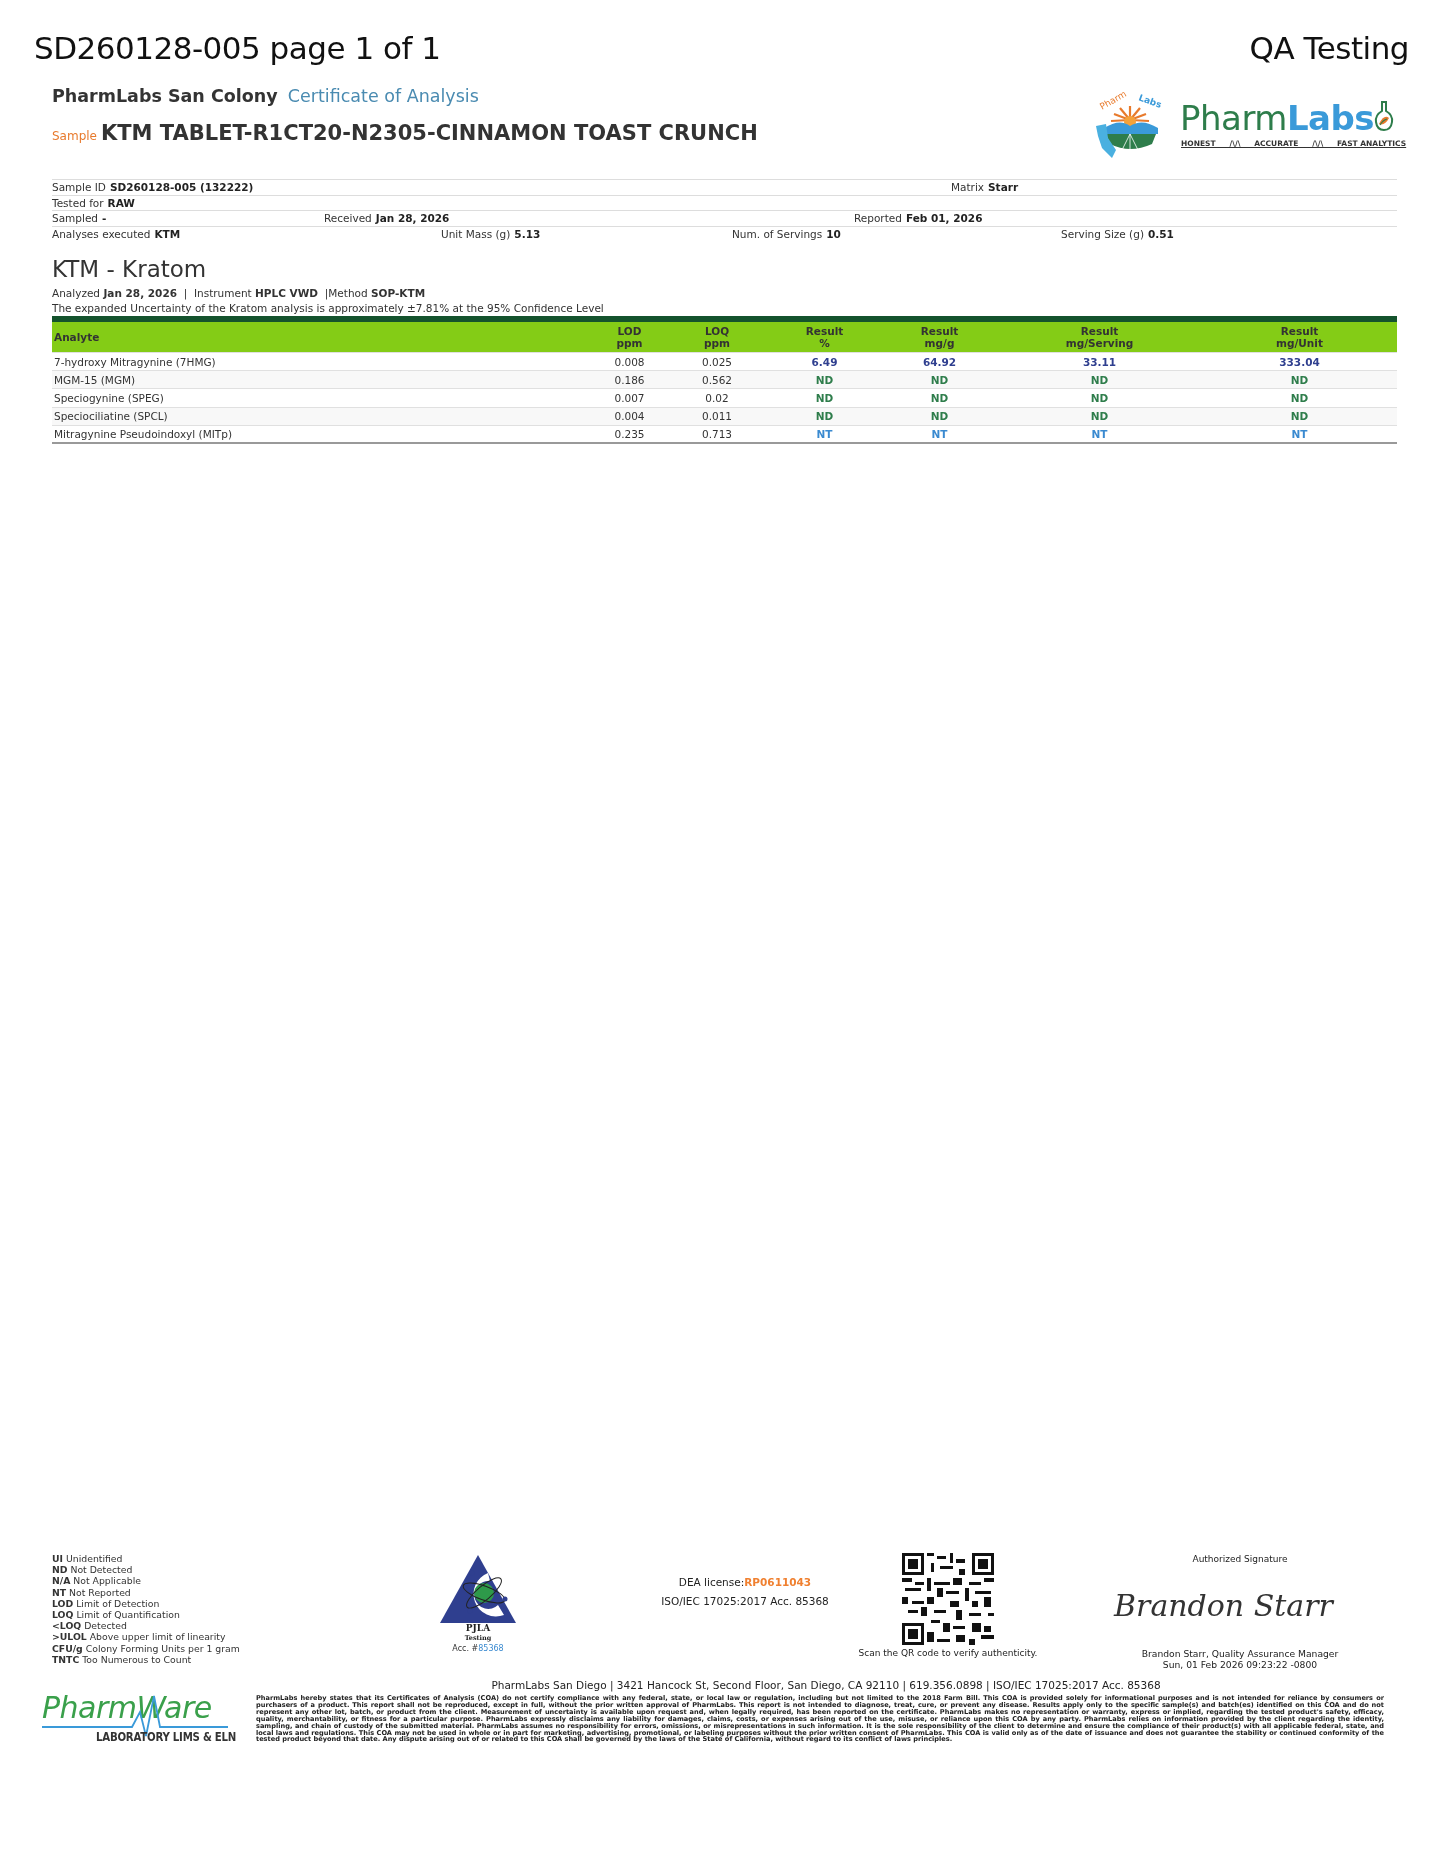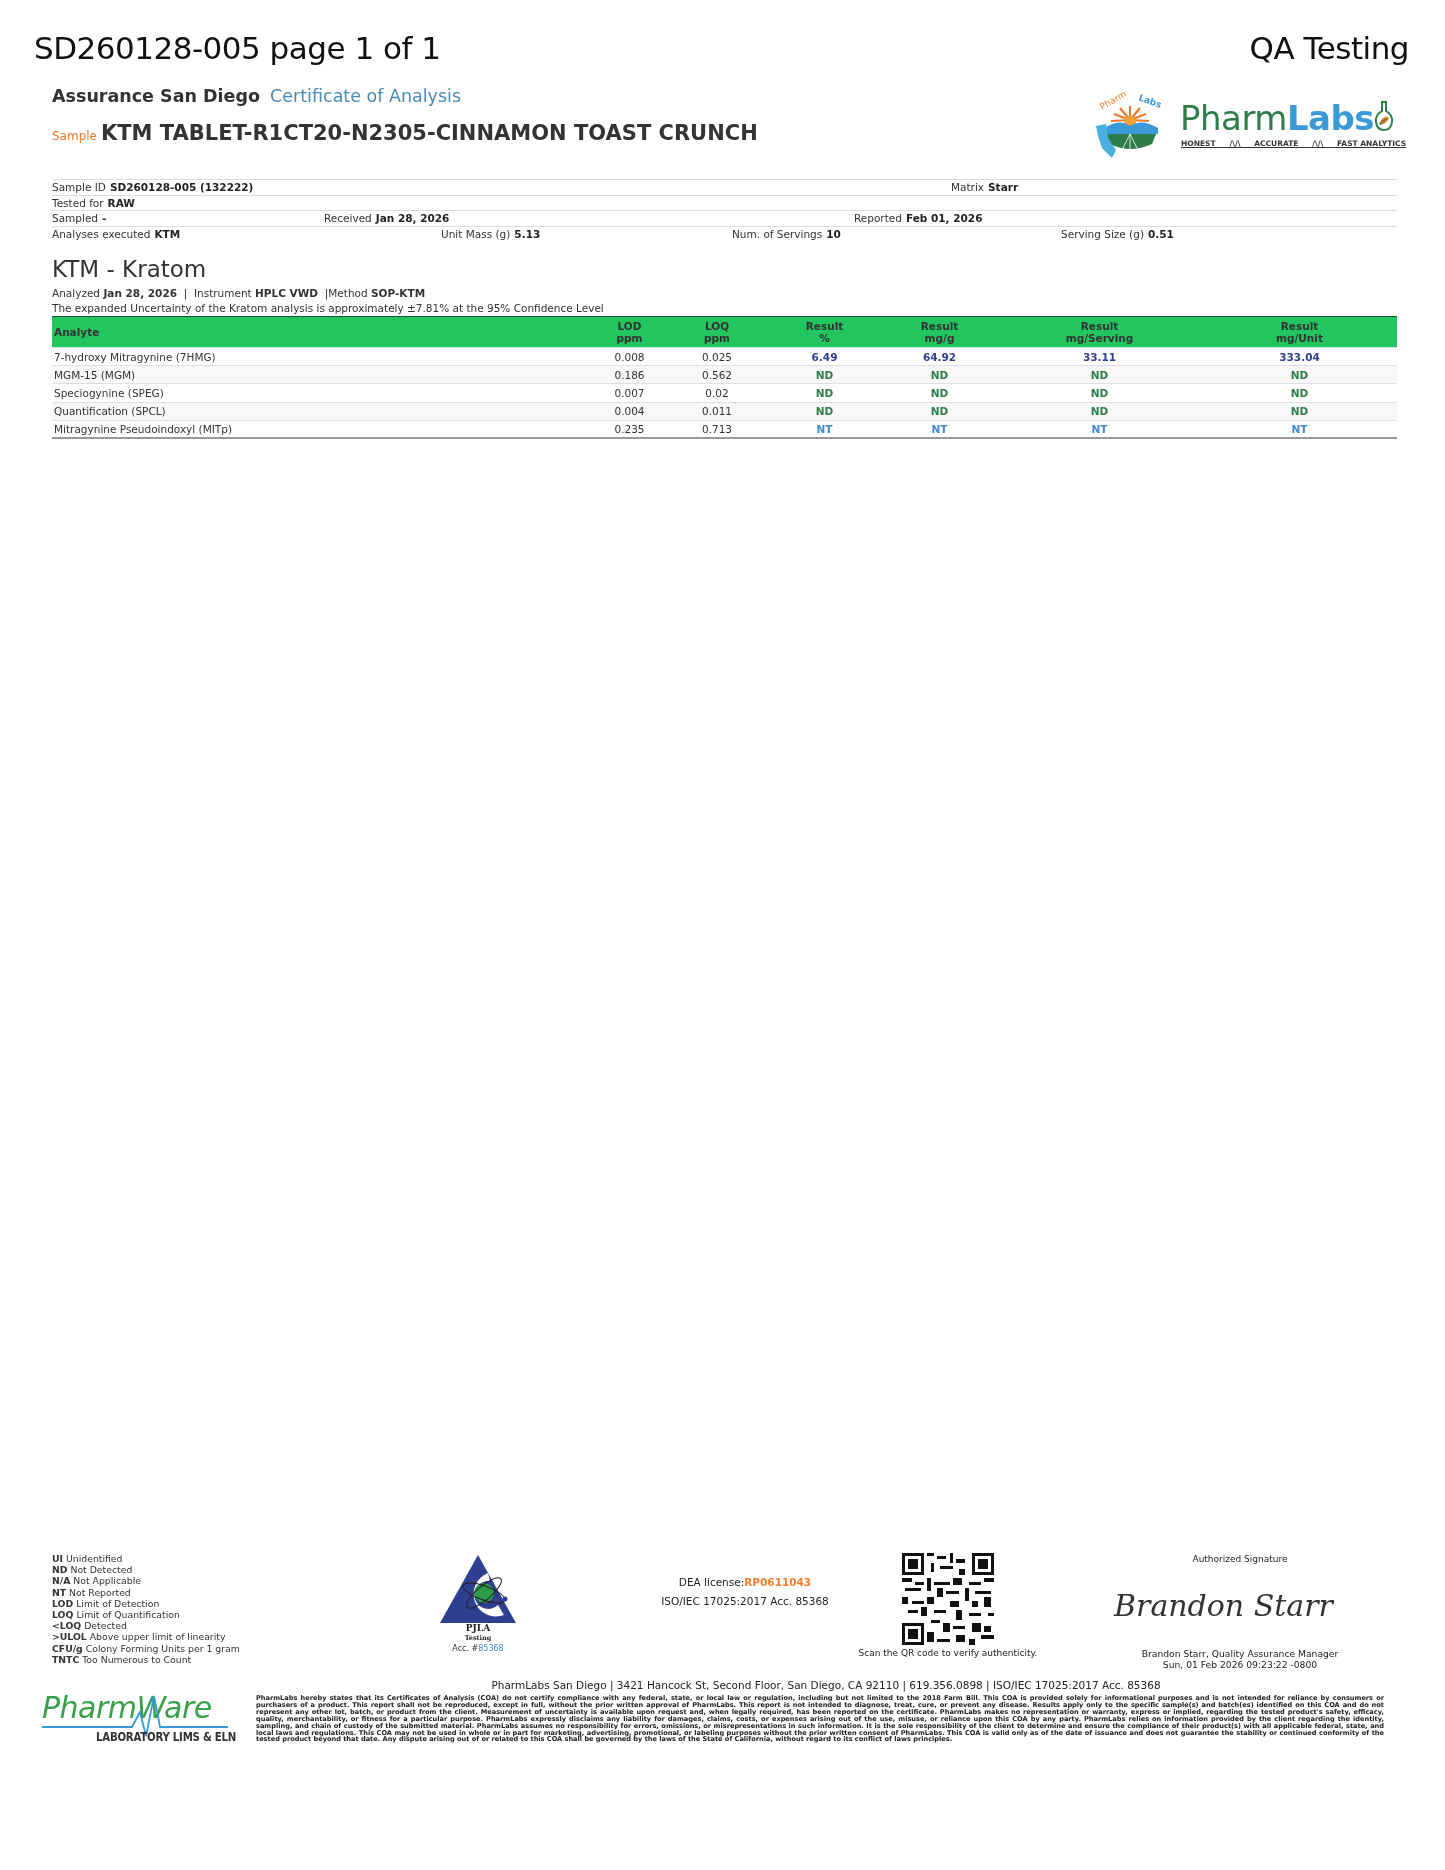--- a/index.html
+++ b/index.html
@@ -26,21 +26,21 @@
   .info-row:last-child { border-bottom: none; }
   .info-cell { position: absolute; top: 1px; white-space: nowrap; }
   .info-cell b { font-weight: bold; color: #222; margin-left: 4px; }
 
   .section-title { position: absolute; left: 52px; top: 256px; font-size: 23px; color: #333; }
   .analyzed-line { position: absolute; left: 52px; top: 287px; font-size: 10.5px; color: #333; }
   .analyzed-line b { font-weight: bold; }
   .uncertainty-line { position: absolute; left: 52px; top: 302px; font-size: 10.5px; color: #333; }
 
   .results { position: absolute; left: 52px; top: 316px; width: 1345px; border-collapse: collapse; font-size: 10.5px; color: #333; }
-  .results thead tr { background: #22c55e; border-top: 1px solid #14532d; }
+  .results thead tr { background: #84cc16; border-top: 6px solid #14532d; }
   .results th { font-weight: bold; text-align: center; line-height: 11.5px; padding: 4px 0 3px; color: #333; }
   .results th.left { text-align: left; padding-left: 2px; }
   .results td { height: 18.2px; text-align: center; border-top: 1.2px solid #e0e0e0; }
   .results td.left { text-align: left; padding-left: 2px; }
   .results tbody tr:nth-child(odd) { background: #ffffff; }
   .results tbody tr:nth-child(even) { background: #f8f8f8; }
   .results tbody tr:last-child td { border-bottom: 2px solid #999; }
   .val-num { color: #2f3f8f; font-weight: bold; }
   .val-nd { color: #2e7d4b; font-weight: bold; }
   .val-nt { color: #3a8ad0; font-weight: bold; }
@@ -71,21 +71,21 @@
   .pharmware-word { position: absolute; left: 2px; top: 0px; font-size: 30px; font-style: italic; color: #3aa04b; letter-spacing: -0.5px; }
   .pharmware-sub { position: absolute; left: 56px; top: 40px; font-size: 12px; font-weight: bold; color: #333; letter-spacing: -0.3px; transform: scaleX(0.85); transform-origin: left; white-space: nowrap; }
 </style>
 </head>
 <body>
 
 <div class="page-header-left">SD260128-005 page 1 of 1</div>
 <div class="page-header-right">QA Testing</div>
 
 <div class="lab-line">
-  <span>Assurance San Diego</span>
+  <span>PharmLabs San Colony</span>
   <span class="coa">Certificate of Analysis</span>
 </div>
 <div class="sample-line">
   <span class="lbl">Sample</span><span>KTM TABLET-R1CT20-N2305-CINNAMON TOAST CRUNCH</span>
 </div>
 
 <div class="logo">
   <svg class="logo-circle" viewBox="0 0 76 76">
     <circle cx="38" cy="38" r="30" fill="#ffffff"></circle>
     <g stroke="#e87a2c" stroke-width="2.2">
@@ -188,21 +188,21 @@
     <tr>
       <td class="left">Speciogynine (SPEG)</td>
         <td>0.007</td>
         <td>0.02</td>
       <td class="val-nd">ND</td>
         <td class="val-nd">ND</td>
         <td class="val-nd">ND</td>
         <td class="val-nd">ND</td>
     </tr>
     <tr>
-      <td class="left">Quantification (SPCL)</td>
+      <td class="left">Speciociliatine (SPCL)</td>
         <td>0.004</td>
         <td>0.011</td>
       <td class="val-nd">ND</td>
         <td class="val-nd">ND</td>
         <td class="val-nd">ND</td>
         <td class="val-nd">ND</td>
     </tr>
     <tr>
       <td class="left">Mitragynine Pseudoindoxyl (MITp)</td>
         <td>0.235</td>

